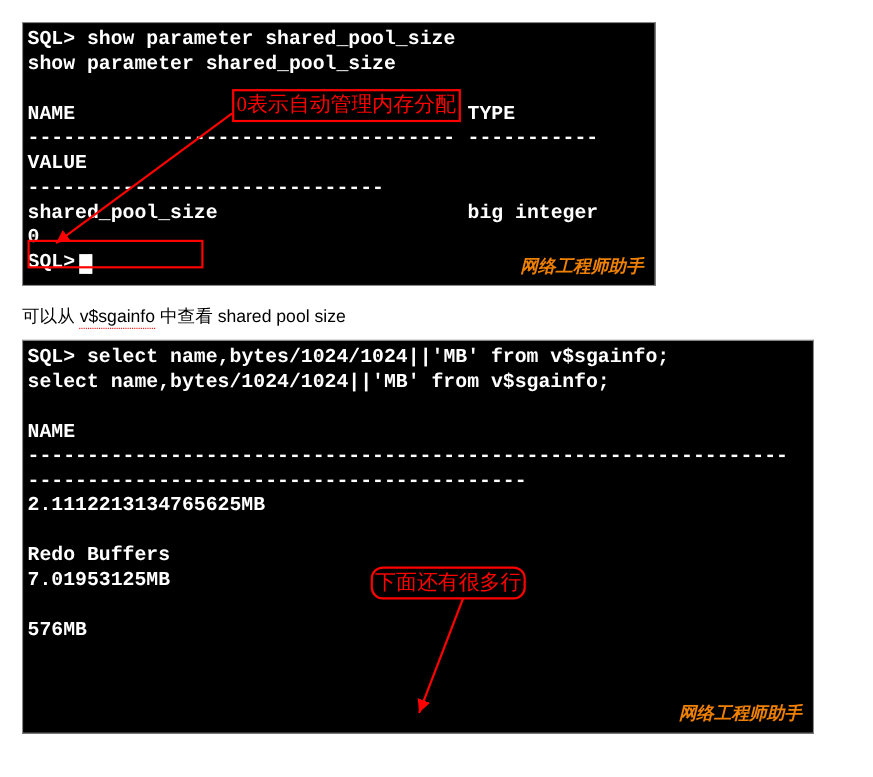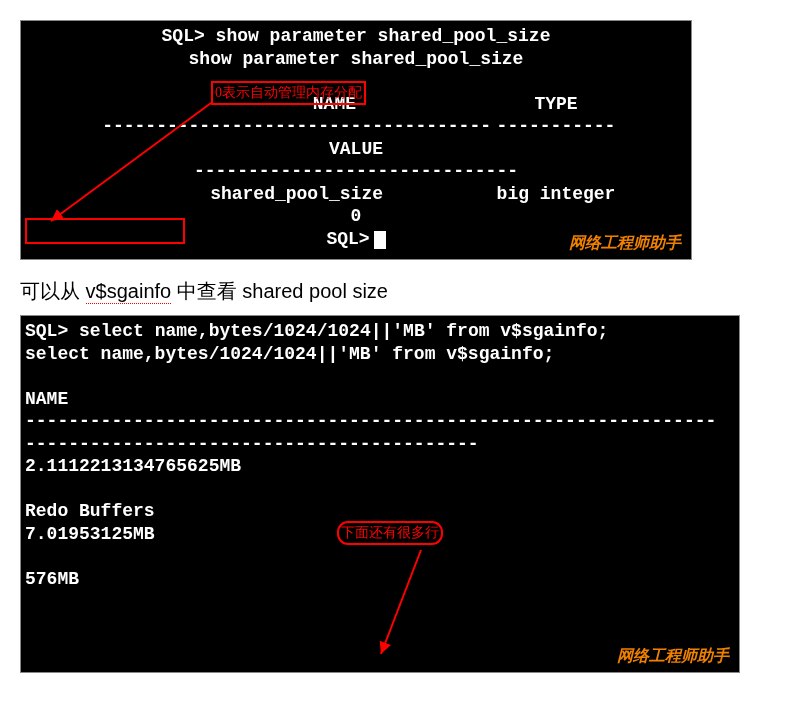--- a/index.html
+++ b/index.html
@@ -16,41 +16,40 @@
       font-family: "Courier New", monospace;
       font-size: 18px;
       font-weight: bold;
       padding: 4px;
       border: 1px solid #888;
       position: relative;
       line-height: 1.25;
       box-sizing: border-box;
     }
     .terminal1 {
-      width: 672px;
+      width: 576px;
       height: 240px;
-      text-align: center;
     }
     .terminal2 {
       width: 720px;
       height: 358px;
       margin-top: 10px;
     }
     .caption {
-      font-size: 20px;
+      font-size: 16px;
       margin-top: 18px;
       margin-bottom: 4px;
     }
     .red-box {
       position: absolute;
       border: 2px solid red;
       color: red;
       font-family: "SimSun", serif;
       font-weight: normal;
-      font-size: 14px;
+      font-size: 19px;
       padding: 1px 2px;
     }
     .cursor {
       display: inline-block;
       width: 12px;
       height: 18px;
       background: white;
       vertical-align: text-bottom;
       margin-left: 4px;
     }

